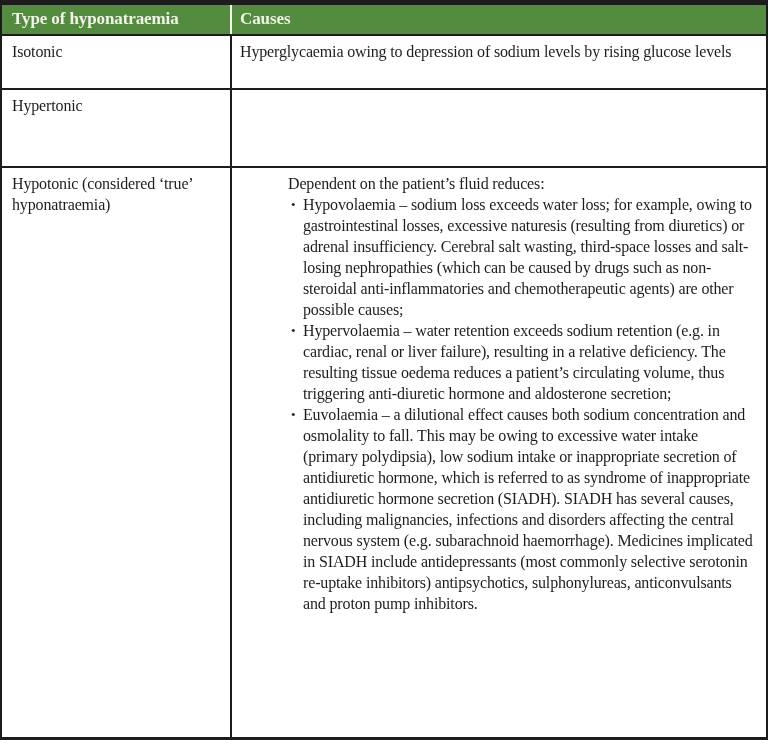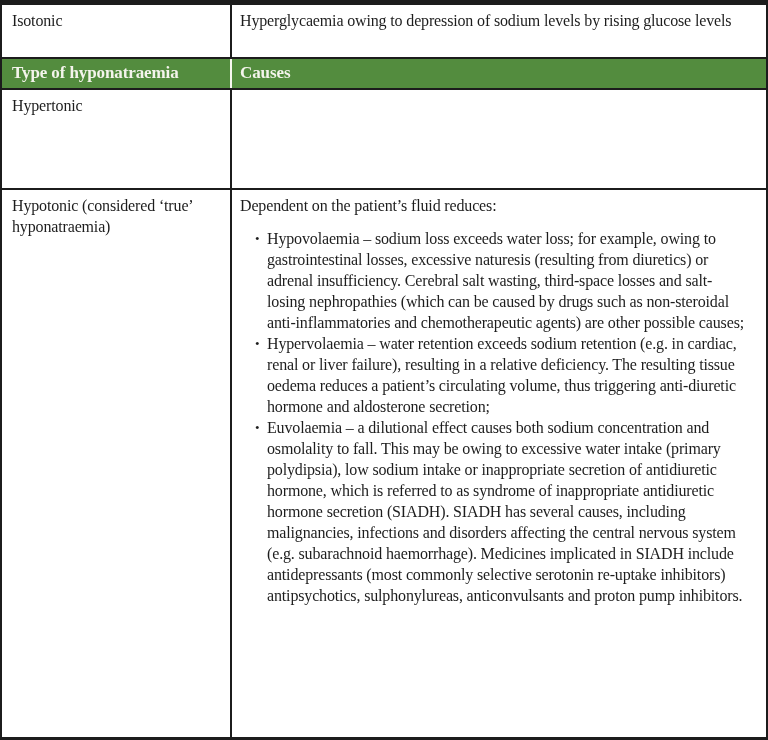--- a/index.html
+++ b/index.html
@@ -18,61 +18,61 @@
   }
   .tbl{
     width:768px;height:740px;
     display:flex;flex-direction:column;
     border:2px solid var(--border);
     border-top-width:5px;
     border-bottom-width:3px;
     background:#fff;
   }
   .row{display:flex;flex:0 0 auto;border-bottom:2px solid var(--border);}
-  .row.last{flex:1 1 auto;border-bottom:none;}
+  .row.last{flex:1 1 auto;border-bottom:none;gap:48px;}
   .c1{
     flex:0 0 230px;width:230px;
     padding:5px 8px 4px 10px;
     border-right:2px solid var(--border);
     overflow:hidden;
   }
   .c2{flex:1 1 auto;padding:5px 10px 4px 8px;overflow:hidden;}
   .head{height:31px;background:var(--header_bg);}
   .head .c1{border-right-color:var(--header_divider);}
   .hcell{
     display:flex;align-items:center;
     color:var(--header_text);
     font-weight:bold;font-size:17px;
     letter-spacing:-0.1px;
     padding-top:0;padding-bottom:2px;
   }
   .r1{height:54px;}
-  .r2{height:100px;}
+  .r2{height:78px;}
   .body-text{font-size:16px;line-height:21px;letter-spacing:-0.15px;}
-  ul.bullets{margin:12px;padding:0;list-style:none;font-family:Liberation Serif, serif;}
+  ul.bullets{margin:0;padding:0;list-style:none;font-family:Liberation Serif, serif;}
   ul.bullets li{position:relative;padding-left:15px;}
   ul.bullets li::before{
     content:"\2022";
     position:absolute;left:3px;top:0;
     font-size:13px;
   }
 </style>
 </head>
 <body>
 
 <div class="tbl">
 
+  <div class="row head">
+    <div class="c1 hcell">Type of hyponatraemia</div>
+    <div class="c2 hcell">Causes</div>
+  </div>
+
   <div class="row r1">
     <div class="c1 body-text">Isotonic</div>
     <div class="c2 body-text">Hyperglycaemia owing to depression of sodium levels by rising glucose levels</div>
-  </div>
-
-  <div class="row head">
-    <div class="c1 hcell">Type of hyponatraemia</div>
-    <div class="c2 hcell">Causes</div>
   </div>
 
   <div class="row r2">
     <div class="c1 body-text">Hypertonic</div>
   </div>
 
   <div class="row last">
     <div class="c1 body-text">Hypotonic (considered ‘true’ hyponatraemia)</div>
     <div class="c2 body-text">
       <div>Dependent on the patient’s fluid reduces:</div>

